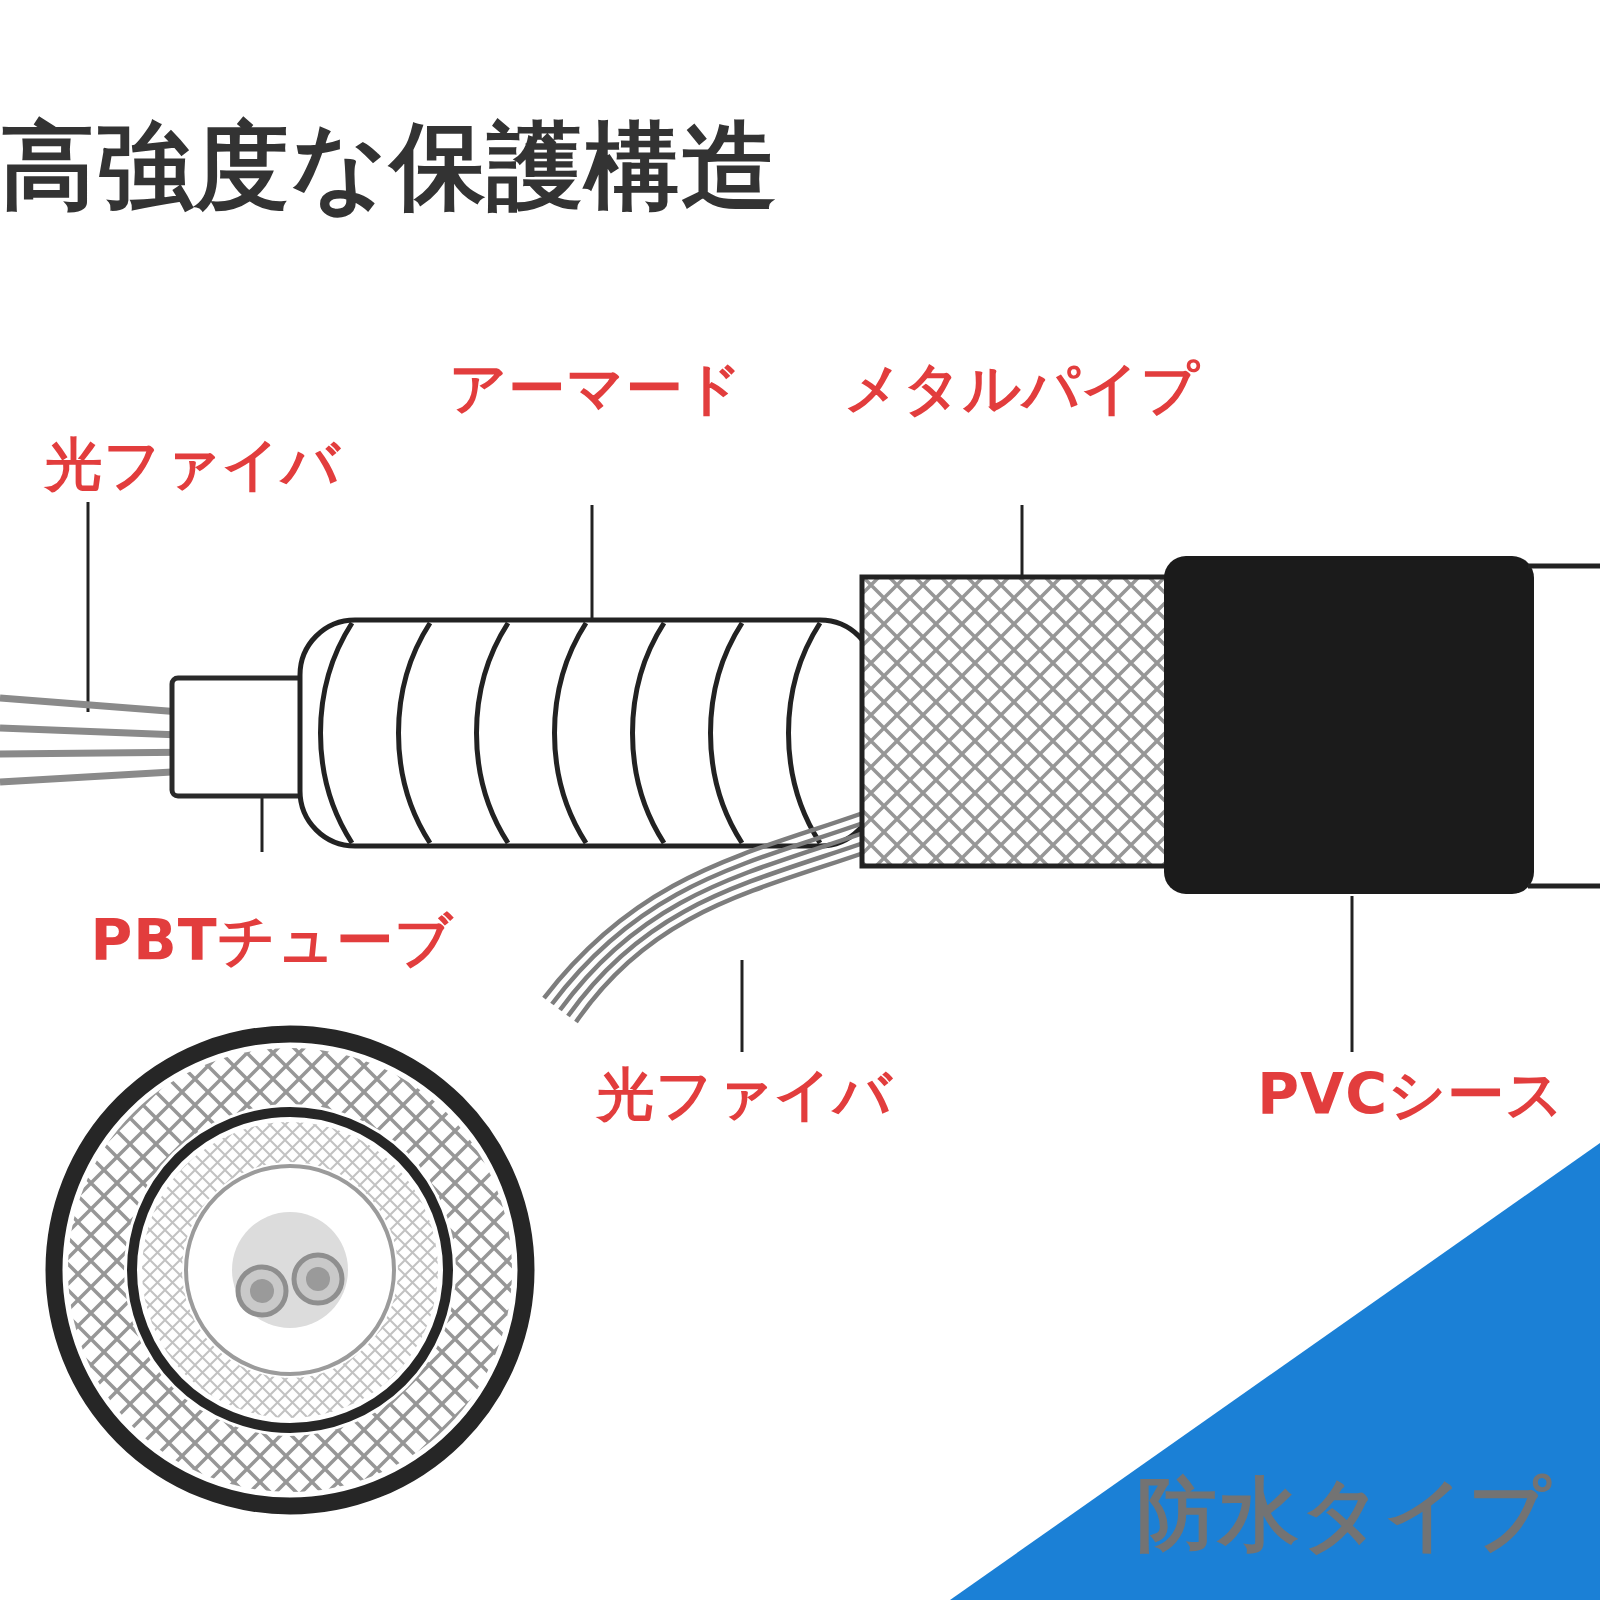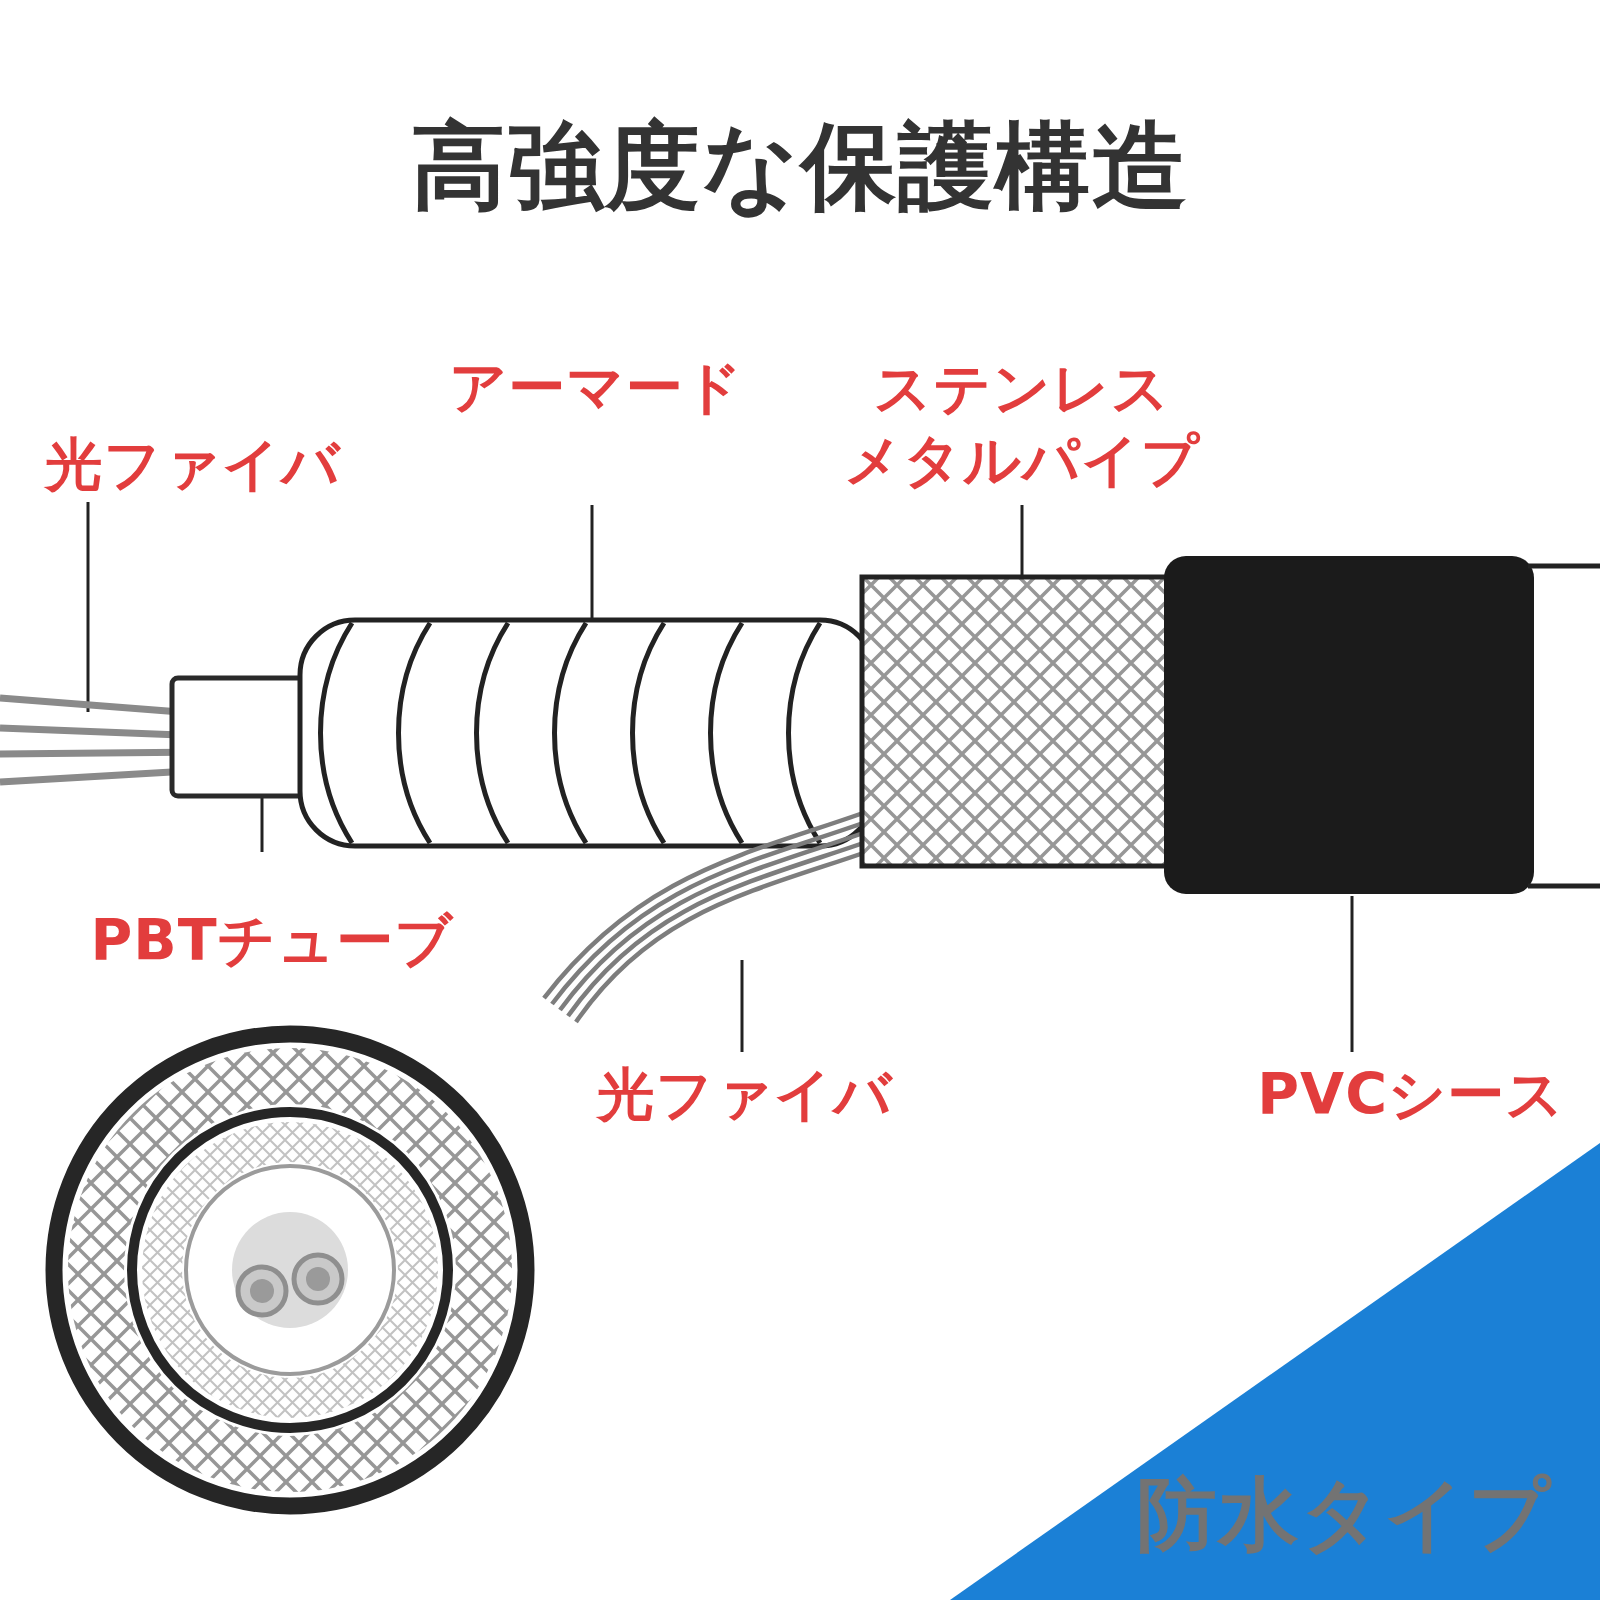--- a/index.html
+++ b/index.html
@@ -3,21 +3,21 @@
 <meta charset="utf-8">
 <style>
   html,body{margin:0;padding:0;background:#fff;}
   .stage{
     position:relative;width:1600px;height:1600px;overflow:hidden;background:#ffffff;
     font-family:"DejaVu Sans","Liberation Sans",sans-serif;
   }
   .stage svg{position:absolute;left:0;top:0;}
   .txt{position:absolute;white-space:nowrap;}
   .title{
-    left:0;right:0;top:104px;text-align:center;
+    left:0;right:0;top:104px;
     font-size:95px;font-weight:800;color:#333333;letter-spacing:2px;
   }
   .red-label{
     color:#e23d3d;font-size:57px;font-weight:800;letter-spacing:1px;
     transform:translateX(-50%);text-align:center;line-height:72px;
   }
   .banner-text{
     right:48px;top:1462px;color:#737373;font-size:80px;font-weight:800;letter-spacing:2px;
   }
 </style>
@@ -101,26 +101,25 @@
       </g>
     </g>
 
     <polygon points="950,1600 1600,1143 1600,1600" fill="#1b80d6"></polygon>
   </svg>
 
   <div class="txt title">高強度な保護構造</div>
 
   <div class="txt red-label" style="left:193px;top:428px;">光ファイバ</div>
 
-  <div class="txt red-label" style="left:596px;top:352px;font-family:Liberation Serif, serif;">
+  <div class="txt red-label" style="left:596px;top:352px;">
     <div>アーマード</div>
   </div>
 
   <div class="txt red-label" style="left:1022px;top:352px;">
-    <div>ステンレス</div>
     <div>メタルパイプ</div>
   </div>
 
   <div class="txt red-label" style="left:272px;top:904px;">PBTチューブ</div>
 
   <div class="txt red-label" style="left:745px;top:1058px;">光ファイバ</div>
 
   <div class="txt red-label" style="left:1388px;top:1058px;margin-left:23px;">PVCシース</div>
 
   <div class="txt banner-text">防水タイプ</div>

